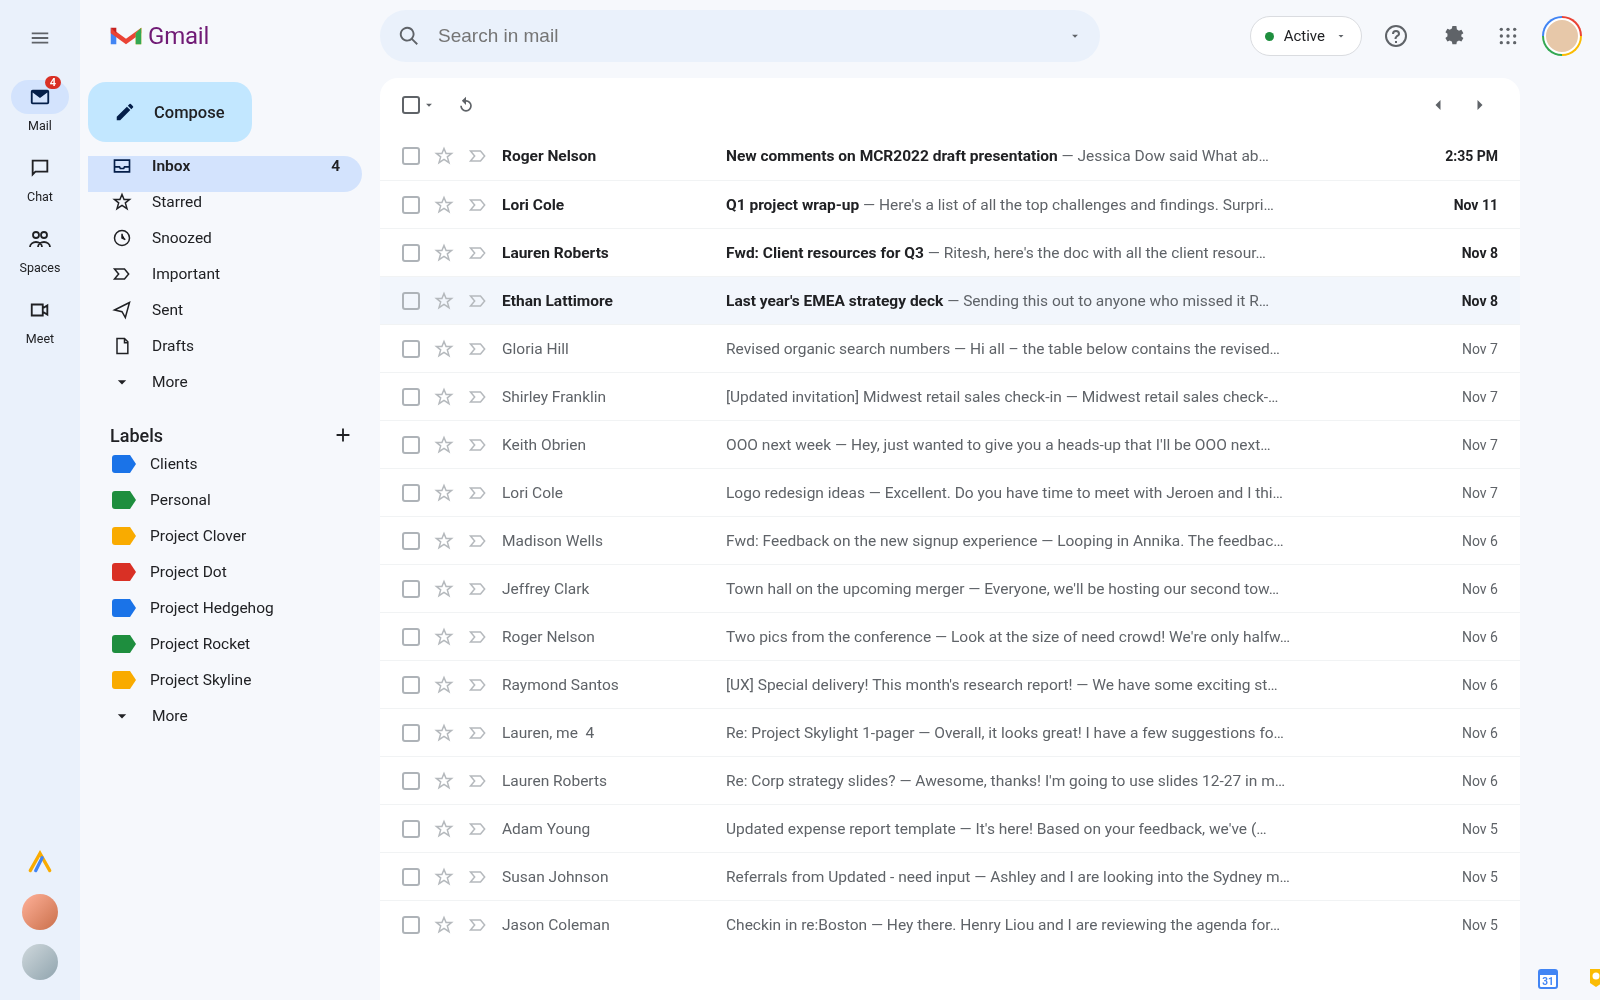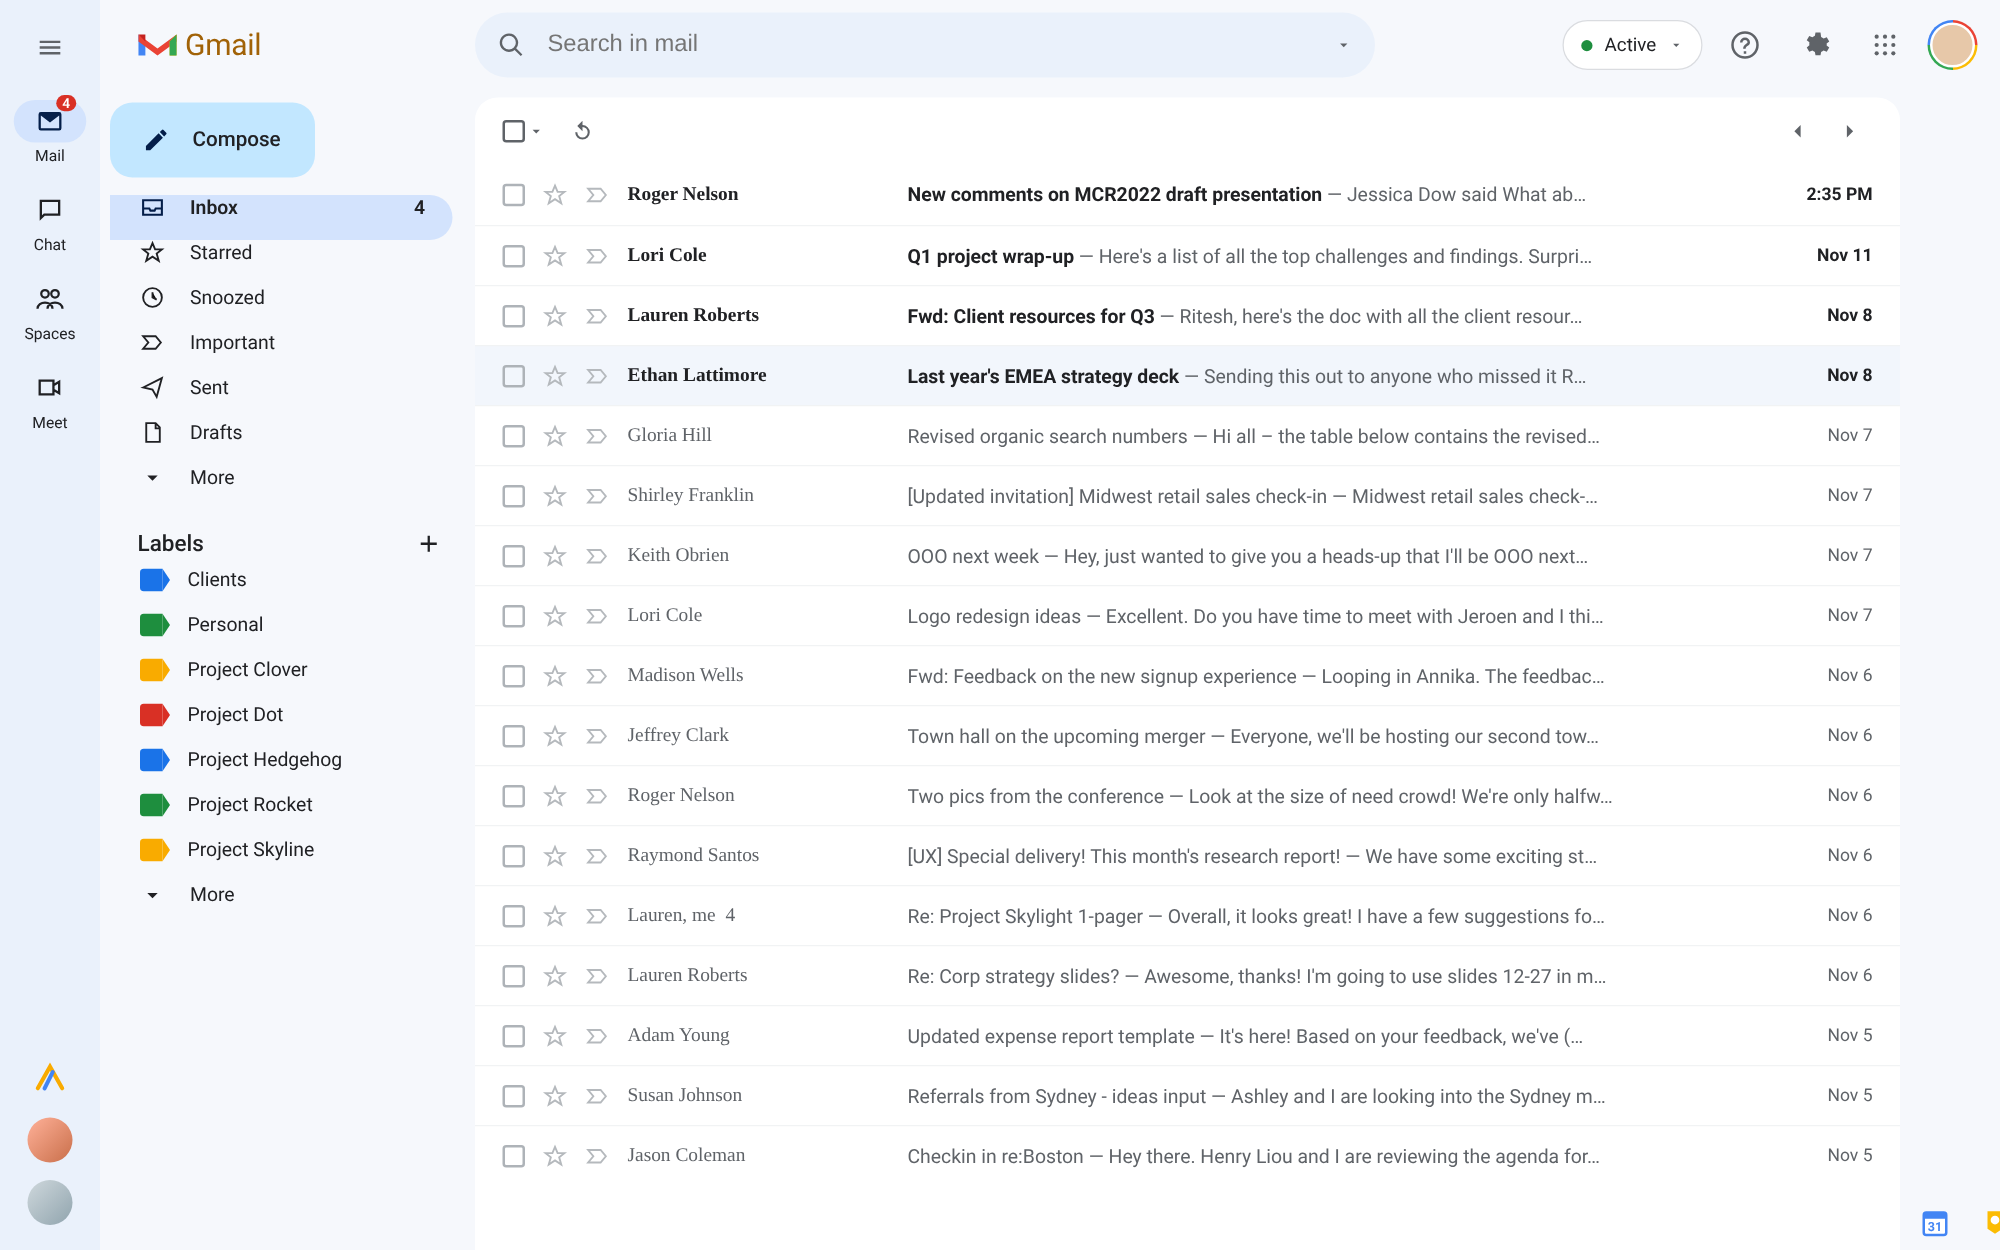--- a/index.html
+++ b/index.html
@@ -62,21 +62,21 @@
 
   
   .header {
     position: absolute;
     top: 0; left: 80px; right: 0;
     height: 72px;
     display: flex; align-items: center;
     padding: 0 18px 0 28px;
   }
   .logo-block { display:flex; align-items:center; gap:4px; width:272px;}
-  .gmail-text { font-size:24px; color:#a16207; letter-spacing:-0.2px;}
+  .gmail-text { font-size:24px; color:#701a75; letter-spacing:-0.2px;}
   .search-bar {
     flex: 0 0 720px;
     height: 52px;
     background: #eaf1fb;
     border-radius: 28px;
     display:flex; align-items:center;
     padding: 0 18px;
     gap: 18px;
   }
   .search-bar input {
@@ -167,21 +167,21 @@
     border-top:1px solid #f1f3f4;
     cursor:pointer;
   }
   .mail-row:first-child{border-top:none;}
   .mail-row.unread { font-weight:700; }
   .mail-row.unread .snippet { font-weight:400;}
   .mail-row.read { color:#5f6368;}
   .mail-row.highlight { background:#f2f6fc; }
   .mr-checkbox { width:18px;height:18px;border:2px solid #aeb3b8;border-radius:3px;flex:none;}
   .mr-star, .mr-important { flex:none; }
-  .mr-sender { width:210px; flex:none; white-space:nowrap; overflow:hidden;font-family:Liberation Serif, serif;}
+  .mr-sender { width:210px; flex:none; white-space:nowrap; overflow:hidden;}
   .mr-subjectwrap { flex:1; white-space:nowrap; overflow:hidden; text-overflow:ellipsis;}
   .mr-subjectwrap .snippet { color:#5f6368;}
   .mr-time { width:80px; text-align:right; flex:none; font-size:14px;}
   .mail-row.unread .mr-time{font-weight:700;color:#202124;}
 
   
   .right-rail {
     position:absolute; top:78px; right:0; bottom:0; width:64px;
     display:flex; flex-direction:row; align-items:flex-end;
     gap:24px; padding-top:24px;
@@ -718,21 +718,21 @@
             <path fill="none" stroke="#b5b9bd" stroke-width="1.8" d="M12 3l2.5 6H21l-5 4 2 7-6-4-6 4 2-7-5-4h6.5z"></path>
           </svg>
         </span>
     <span class="mr-important">
           <svg width="20" height="20" viewBox="0 0 24 24">
             <path fill="none" stroke="#b5b9bd" stroke-width="1.8" d="M3 6h12l5 6-5 6H3l5-6z"></path>
           </svg>
         </span>
     <div class="mr-sender">Susan Johnson</div>
     <div class="mr-subjectwrap">
-      <span>Referrals from Sydney - ideas input</span><span class="snippet"> — Ashley and I are looking into the Sydney m…</span>
+      <span>Referrals from Updated - need input</span><span class="snippet"> — Ashley and I are looking into the Sydney m…</span>
     </div>
     <div class="mr-time">Nov 5</div>
       </div>
       <div class="mail-row read">
     <div class="mr-checkbox"></div>
     <span class="mr-star">
           <svg width="20" height="20" viewBox="0 0 24 24">
             <path fill="none" stroke="#b5b9bd" stroke-width="1.8" d="M12 3l2.5 6H21l-5 4 2 7-6-4-6 4 2-7-5-4h6.5z"></path>
           </svg>
         </span>

